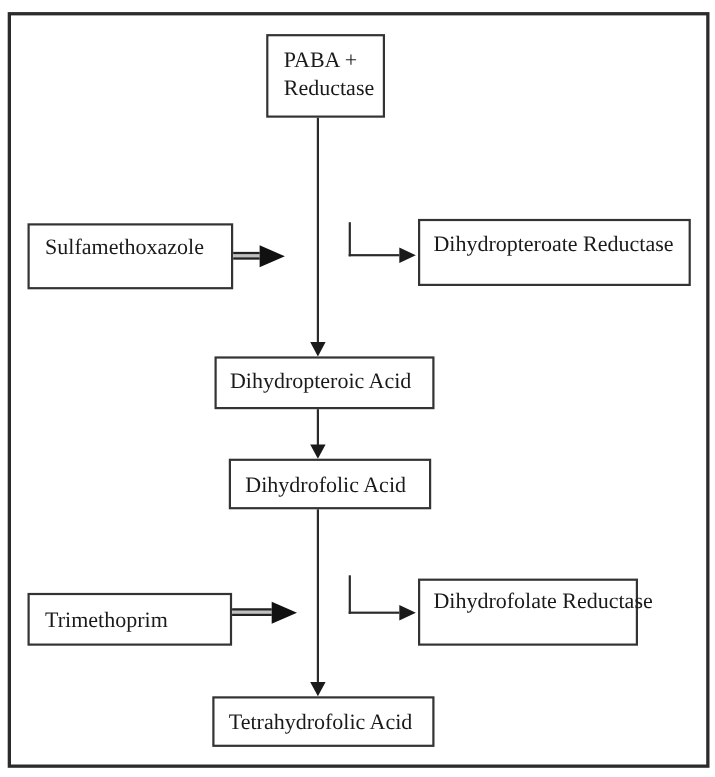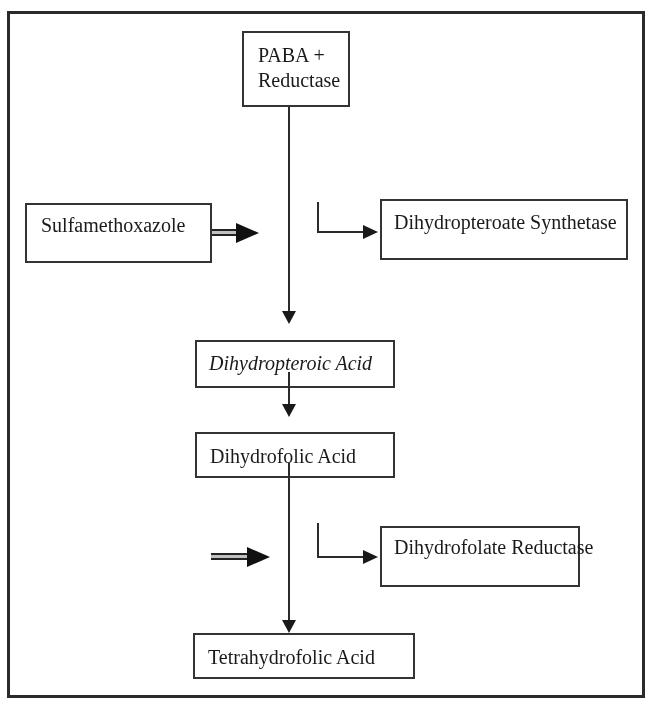--- a/index.html
+++ b/index.html
@@ -73,45 +73,48 @@
     <span>Sulfamethoxazole</span>
   </div>
   <div class="thick-shaft" style="left:212px; top:229px; width:24px;"></div>
   <div class="thick-head" style="left:236px; top:223px;"></div>
 
   <div class="vline" style="left:317px; top:202px; width:2px; height:31px;"></div>
   <div class="hline" style="left:317px; top:231px; width:46px; height:2px;"></div>
   <div class="arrow-right" style="left:363px; top:225px;"></div>
 
   <div class="box" style="left:380px; top:199px; width:248px; height:61px; padding:9px 0 0 12px;">
-    <span>Dihydropteroate Synthetase</span>
+    <span>Dihydropteroate Reductase</span>
   </div>
 
-  <div class="box" style="left:195px; top:340px; width:200px; height:48px; padding:9px 0 0 12px;font-style:italic;">
+  <div class="box" style="left:195px; top:324px; width:200px; height:48px; padding:9px 0 0 12px;">
     <span>Dihydropteroic Acid</span>
   </div>
 
   <div class="vline" style="left:288px; top:372px; width:2px; height:33px;"></div>
   <div class="arrow-down" style="left:282px; top:404px;"></div>
 
-  <div class="box" style="left:195px; top:417px; width:200px; height:46px; padding:10px 0 0 13px;margin-top:15px;">
+  <div class="box" style="left:208px; top:417px; width:184px; height:46px; padding:10px 0 0 13px;">
     <span>Dihydrofolic Acid</span>
   </div>
 
   <div class="vline" style="left:288px; top:463px; width:2px; height:157px;"></div>
   <div class="arrow-down" style="left:282px; top:620px;"></div>
 
+  <div class="box" style="left:25px; top:539px; width:186px; height:48px; padding:11px 0 0 14px;">
+    <span>Trimethoprim</span>
+  </div>
   <div class="thick-shaft" style="left:211px; top:553px; width:36px;"></div>
   <div class="thick-head" style="left:247px; top:547px;"></div>
 
   <div class="vline" style="left:317px; top:523px; width:2px; height:35px;"></div>
   <div class="hline" style="left:317px; top:556px; width:46px; height:2px;"></div>
   <div class="arrow-right" style="left:363px; top:550px;"></div>
 
   <div class="box" style="left:380px; top:526px; width:200px; height:61px; padding:7px 0 0 12px;">
     <span>Dihydrofolate Reductase</span>
   </div>
 
-  <div class="box" style="left:193px; top:633px; width:222px; height:46px; padding:10px 0 0 13px;">
+  <div class="box" style="left:193px; top:633px; width:202px; height:46px; padding:10px 0 0 13px;">
     <span>Tetrahydrofolic Acid</span>
   </div>
 
 </div>
 
 </body></html>

